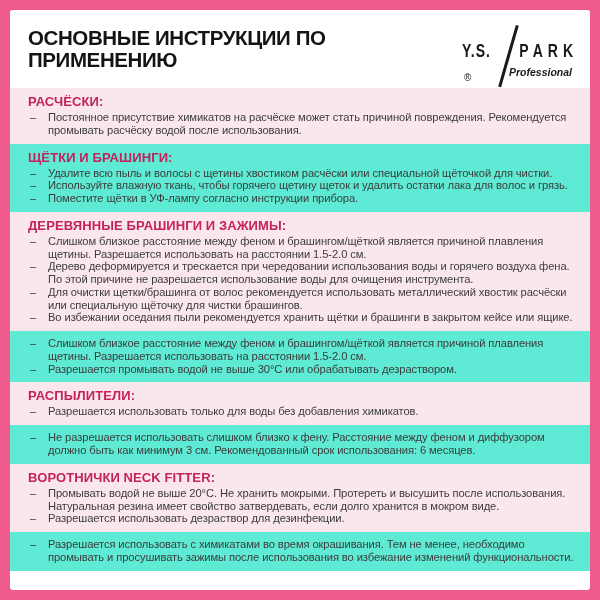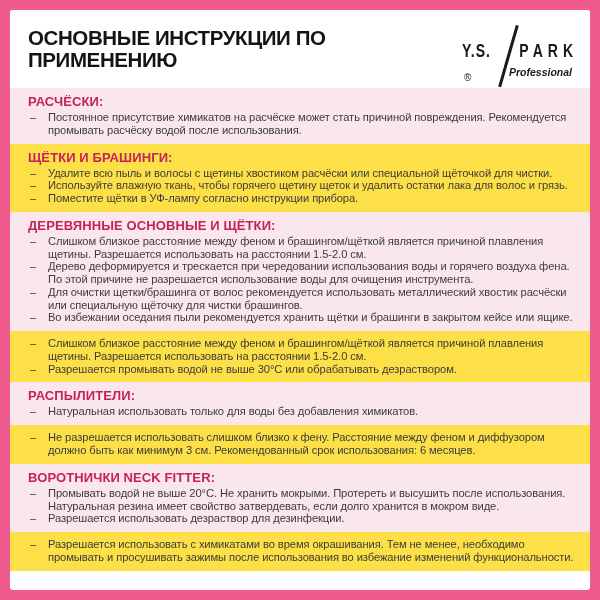--- a/index.html
+++ b/index.html
@@ -65,21 +65,21 @@
     position:absolute;right:2px;top:41px;
     font-style:italic;font-weight:700;font-size:10.5px;
   }
   .logo .reg{
     position:absolute;left:2px;top:47px;
     font-size:10px;
   }
   
   .section{
     padding:6px 14px 7px 18px;
-    background:#fde047;
+    background:#5eead4;
   }
   .section.tinted{
     background:var(--tint);
   }
   .section-heading{
     font-weight:700;
     font-size:13px;
     letter-spacing:0.1px;
     color:var(--heading);
     margin:0 0 2px 0;
@@ -144,21 +144,21 @@
               <span class="txt">Используйте влажную ткань, чтобы горячего щетину щеток и удалить остатки лака для волос и грязь.</span>
             </li>
             <li>
               <span class="dash">–</span>
               <span class="txt">Поместите щётки в УФ-лампу согласно инструкции прибора.</span>
             </li>
           </ul>
   </div>
 
   <div class="section tinted">
-    <div class="section-heading">ДЕРЕВЯННЫЕ ОСНОВНЫЕ И ЩЁТКИ:</div>
+    <div class="section-heading">ДЕРЕВЯННЫЕ БРАШИНГИ И ЗАЖИМЫ:</div>
     <ul class="items">
             <li>
               <span class="dash">–</span>
               <span class="txt">Слишком близкое расстояние между феном и брашингом/щёткой является причиной плавления щетины. Разрешается использовать на расстоянии 1.5-2.0 см.</span>
             </li>
             <li>
               <span class="dash">–</span>
               <span class="txt">Дерево деформируется и трескается при чередовании использования воды и горячего воздуха фена. По этой причине не разрешается использование воды для очищения инструмента.</span>
             </li>
             <li>
@@ -183,21 +183,21 @@
               <span class="txt">Разрешается промывать водой не выше 30°C или обрабатывать дезраствором.</span>
             </li>
           </ul>
   </div>
 
   <div class="section tinted">
     <div class="section-heading">РАСПЫЛИТЕЛИ:</div>
     <ul class="items">
             <li>
               <span class="dash">–</span>
-              <span class="txt">Натуральная использовать только для воды без добавления химикатов.</span>
+              <span class="txt">Разрешается использовать только для воды без добавления химикатов.</span>
             </li>
           </ul>
   </div>
 
   <div class="section">
     <ul class="items">
             <li>
               <span class="dash">–</span>
               <span class="txt">Не разрешается использовать слишком близко к фену. Расстояние между феном и диффузором должно быть как минимум 3 см. Рекомендованный срок использования: 6 месяцев.</span>
             </li>

